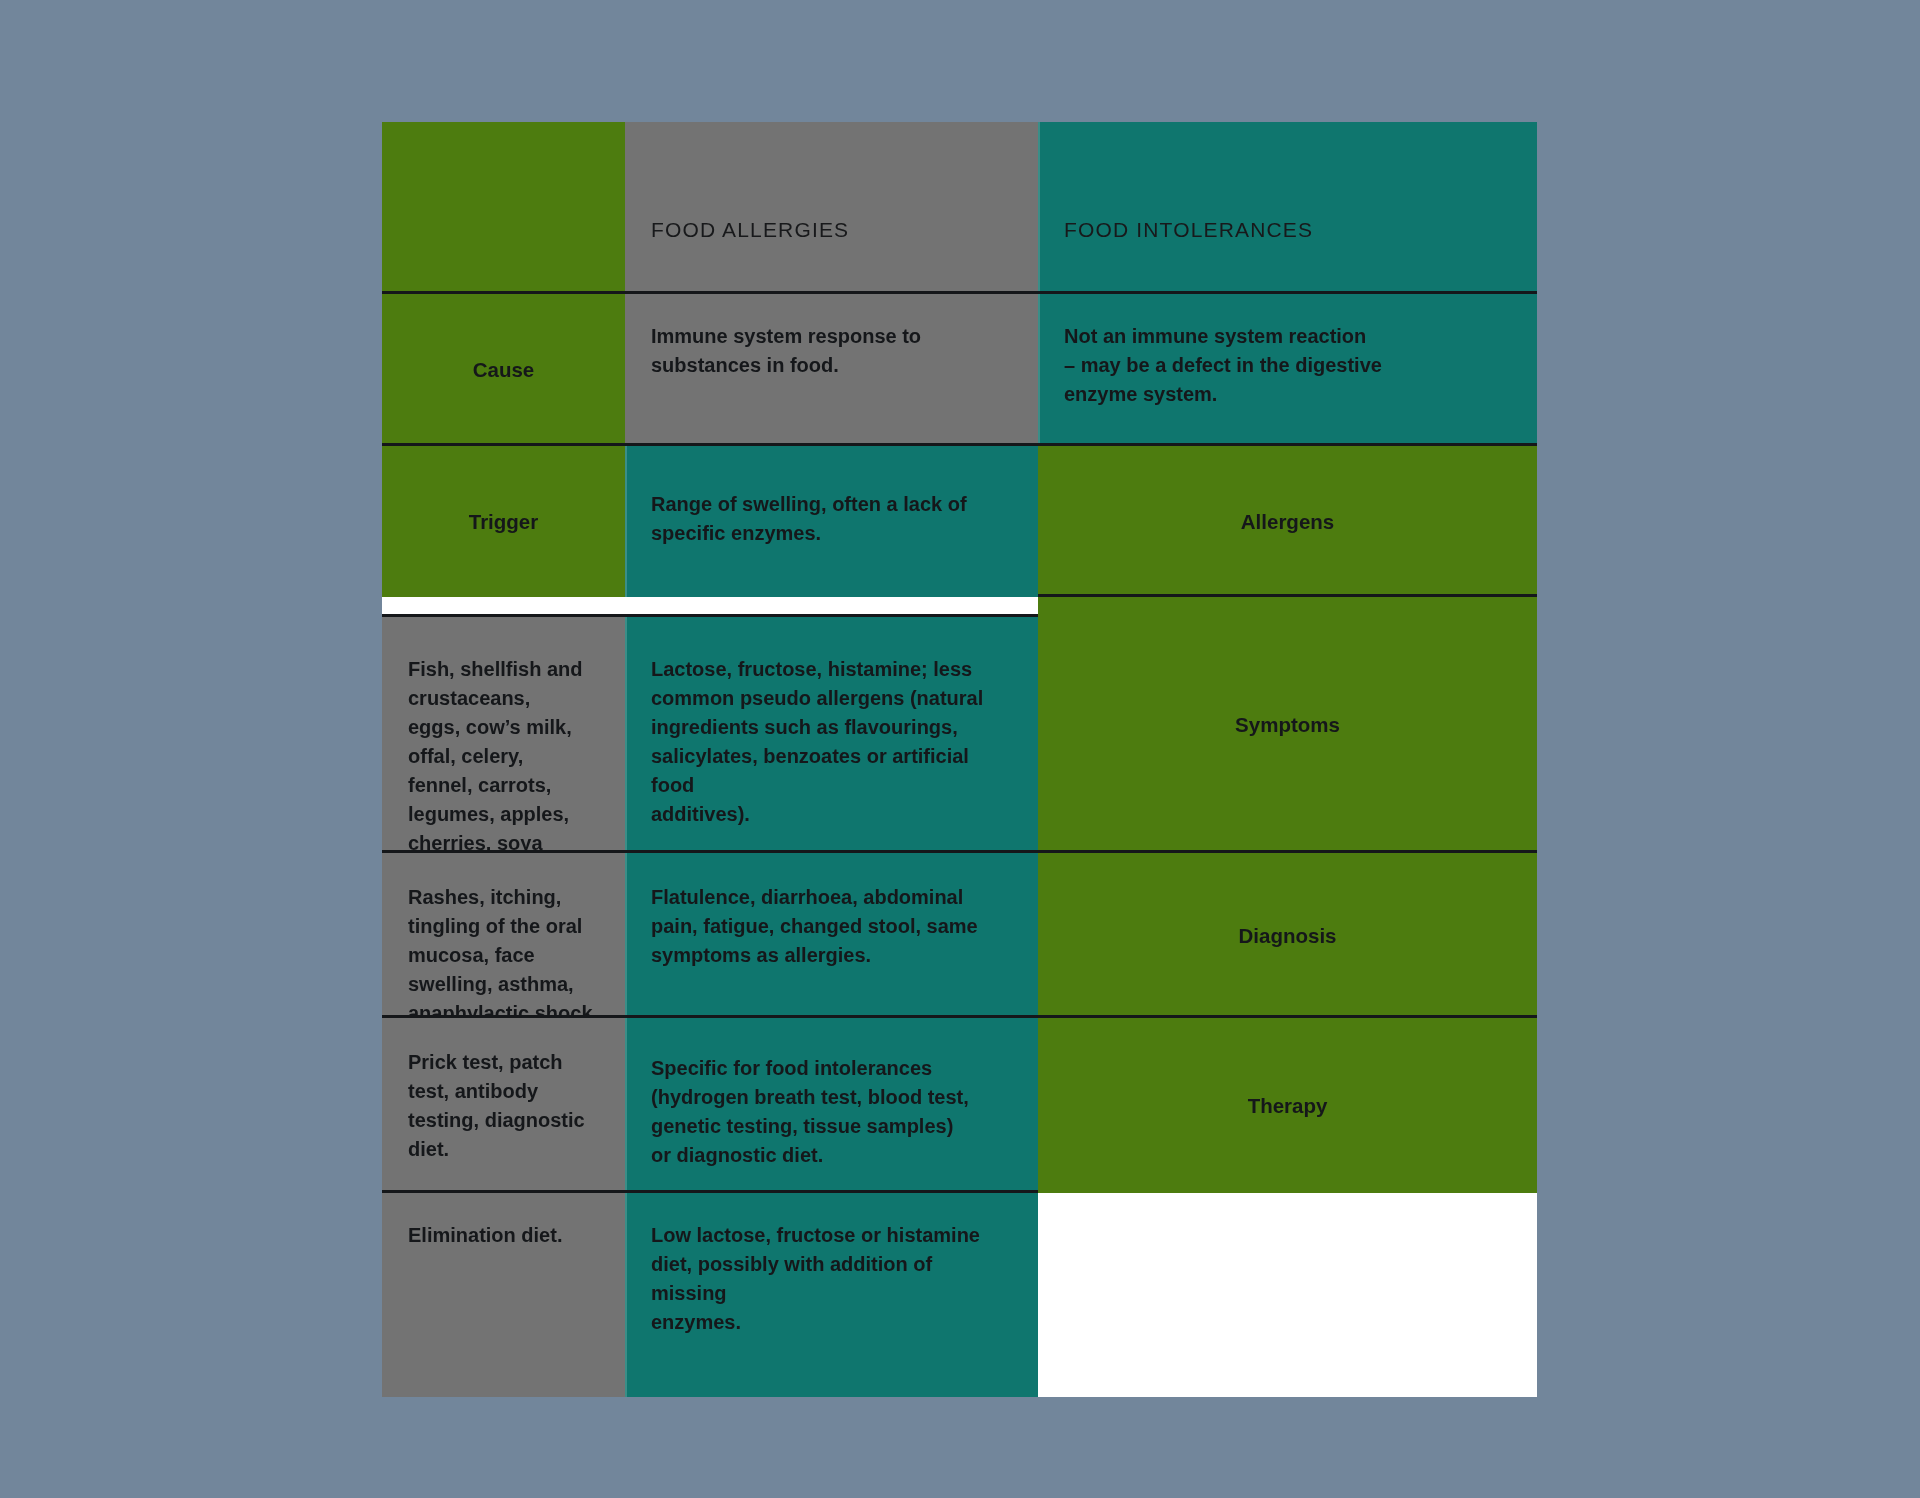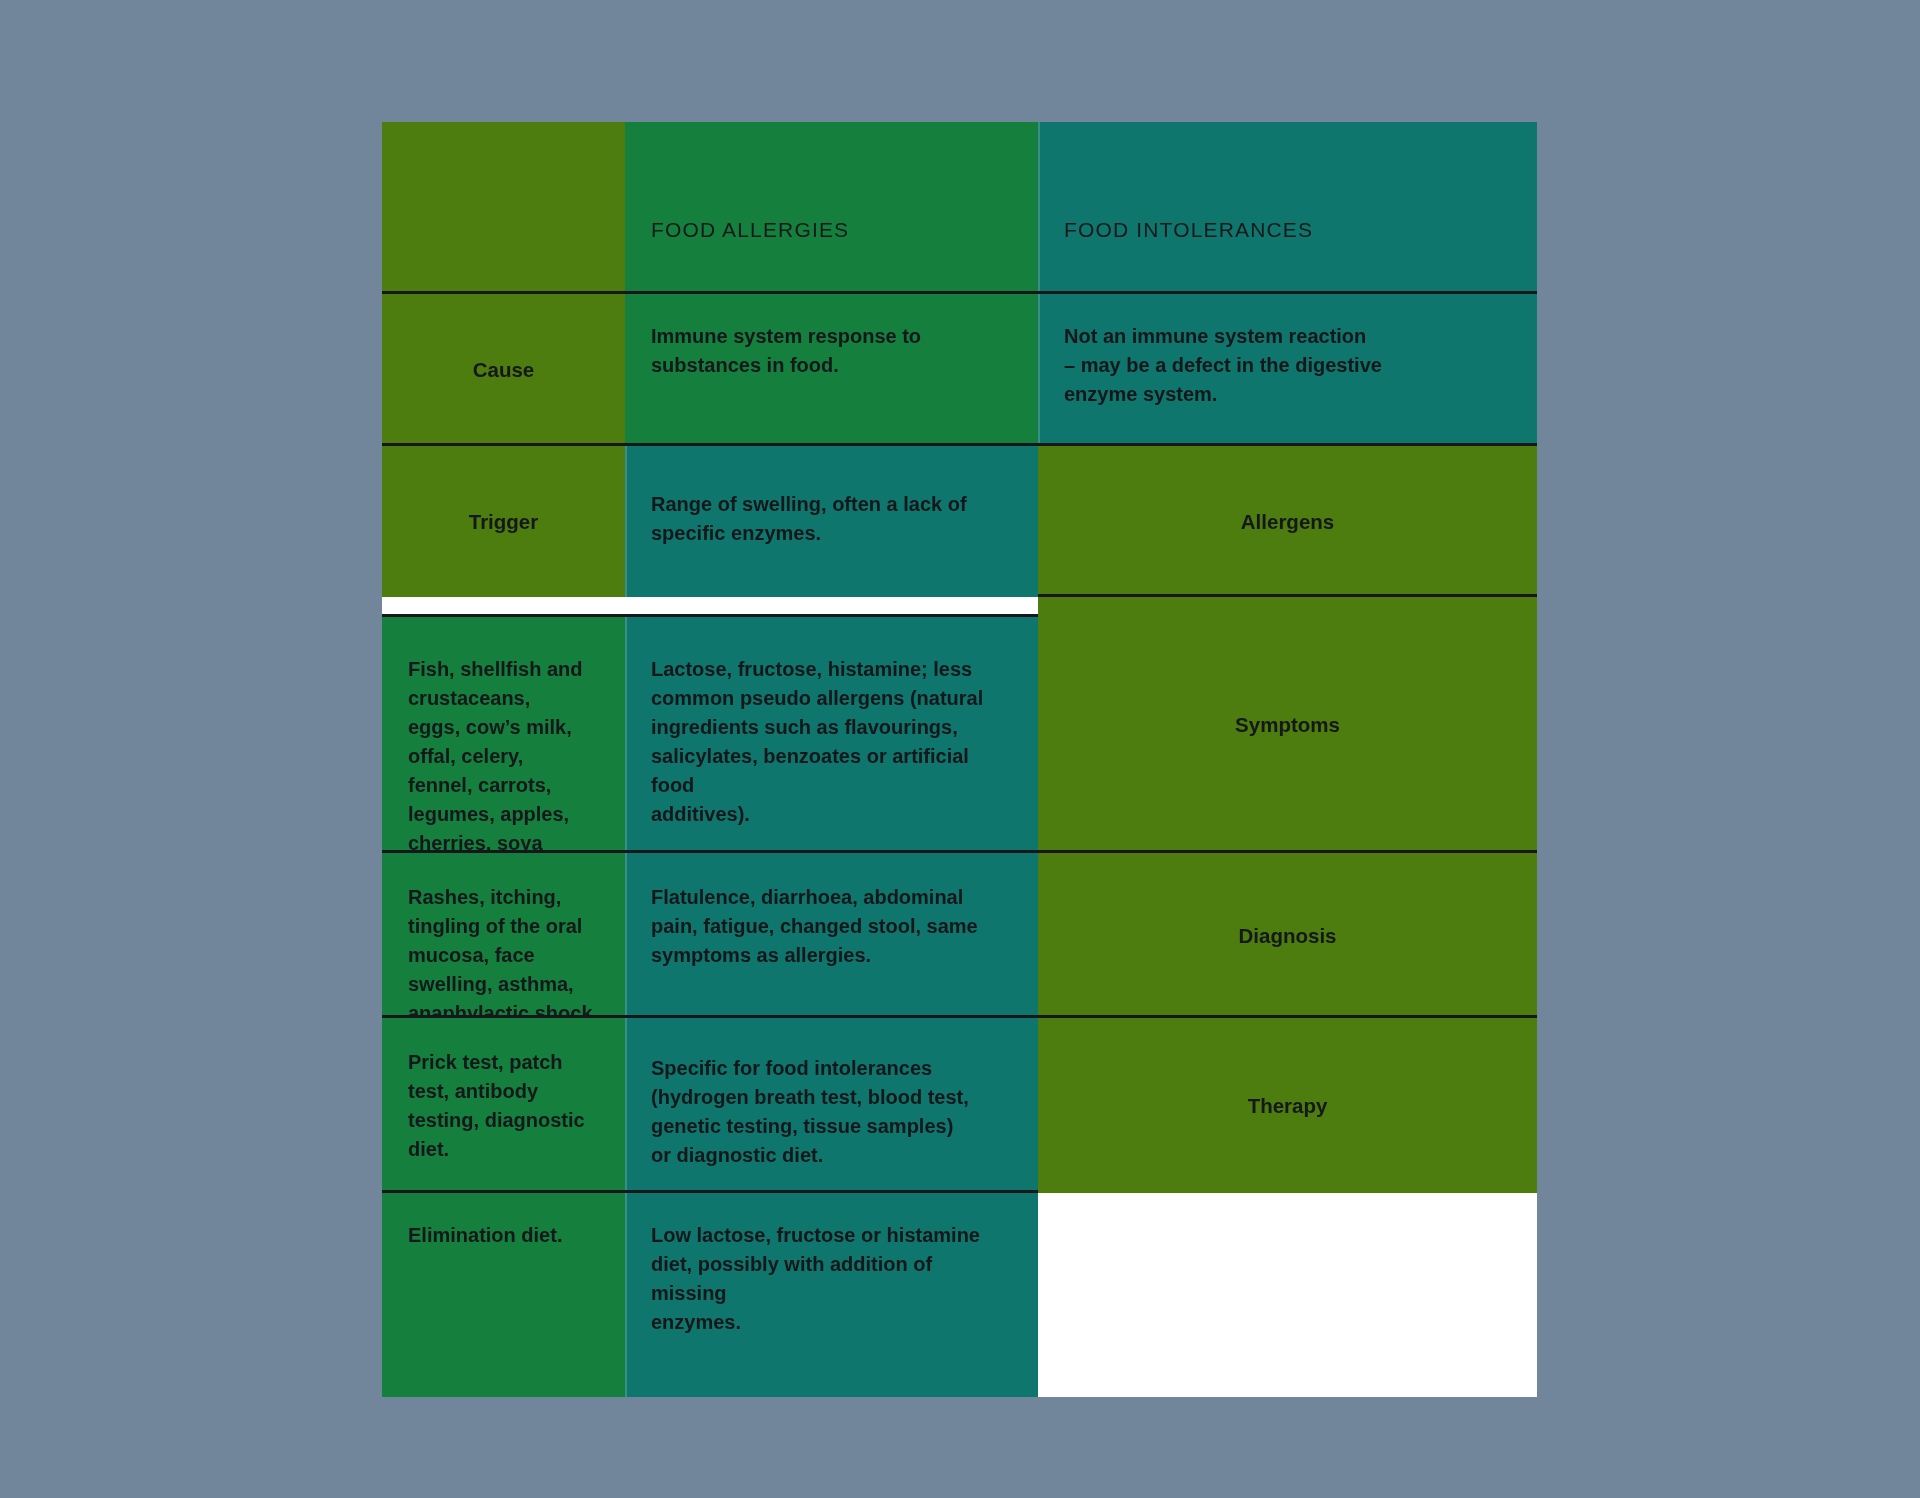--- a/index.html
+++ b/index.html
@@ -30,21 +30,21 @@
     position: relative;
     box-sizing: border-box;
     padding: 0 26px;
     display: flex;
     flex-direction: column;
     justify-content: center;
   }
 
   
   .col-label  { background: #4d7c0f; }
-  .col-a      { background: #15803d; }
+  .col-a      { background: #737373; }
   .col-b      { background: #0f766e; }
 
   
   .col-b::before {
     content: "";
     position: absolute;
     left: 0; top: 0; bottom: 0;
     width: 2px;
     background: rgba(255,255,255,0.18);
     pointer-events: none;

